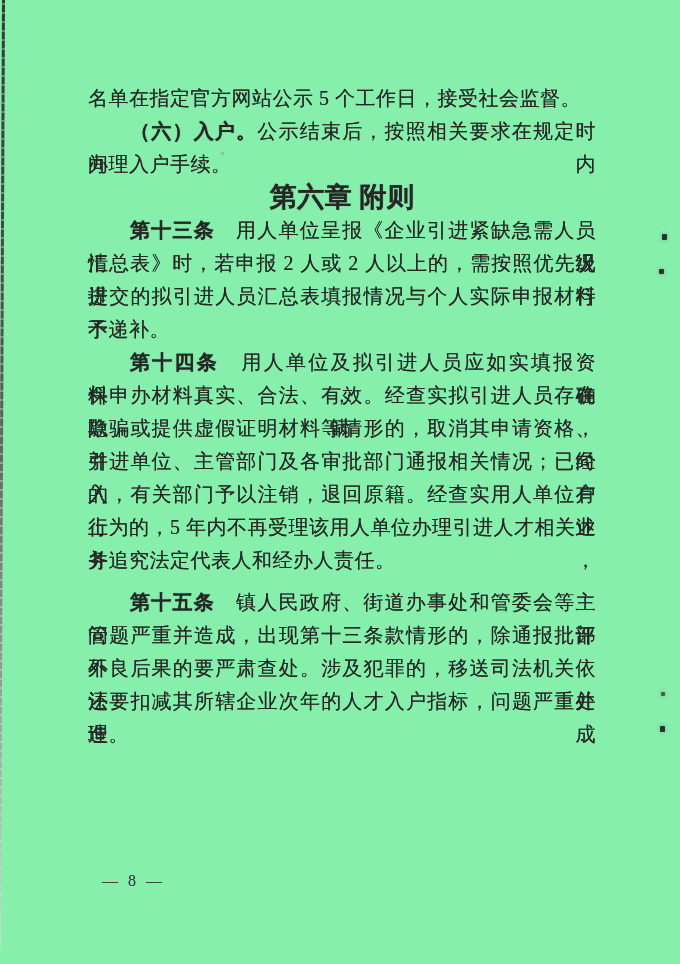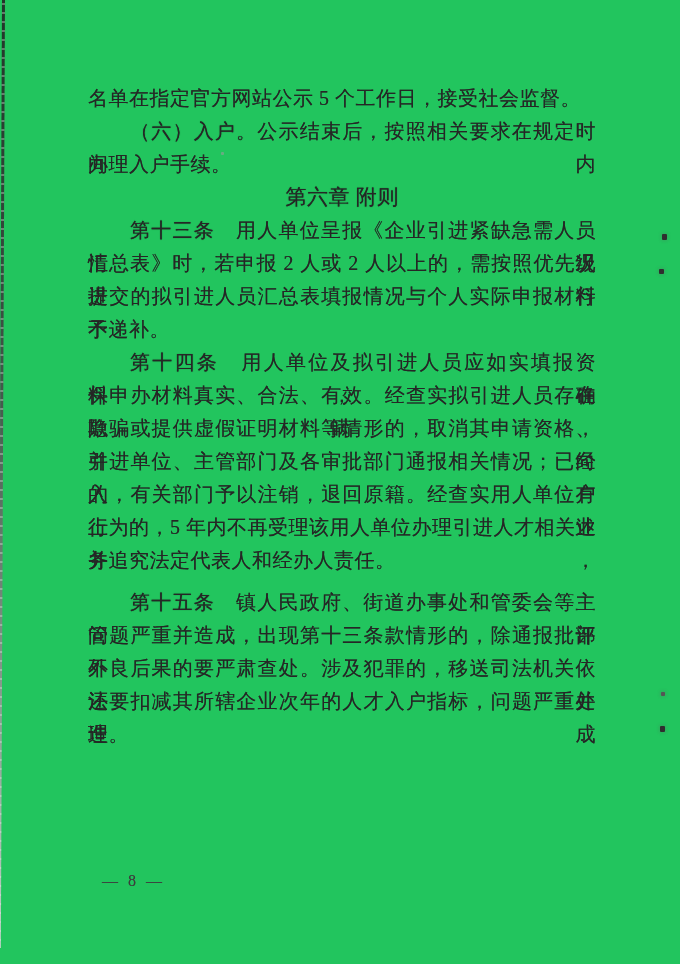--- a/index.html
+++ b/index.html
@@ -5,21 +5,21 @@
   html, body {
     margin: 0;
     padding: 0;
     background: #e8e8e8;
   }
   .scan-page {
     position: relative;
     width: 680px;
     height: 964px;
     margin: 0 auto;
-    background: #22c55e;
+    background: #86efac;
     overflow: hidden;
     font-family: "Liberation Serif", "DejaVu Serif", serif;
     color: #262626;
   }
   
   .edge-artifact {
     position: absolute;
     left: 2px;
     top: -4px;
     width: 3px;
@@ -60,25 +60,25 @@
   .line.indent {
     text-indent: 42px;
   }
   .line.gap-before {
     margin-top: 9px;
   }
   .line.heading {
     text-align: center;
     text-align-last: center;
     font-weight: 700;
-    font-size: 21px;
+    font-size: 27px;
     text-indent: 0;
   }
   .line .b {
-    font-weight: 400;
+    font-weight: 700;
     text-shadow: 0 0 0.8px rgba(20,20,20,0.8);
   }
   .page-footer {
     position: absolute;
     left: 102px;
     top: 872px;
     font-size: 16px;
     letter-spacing: 3px;
     color: #3d3d3d;
     text-shadow: 0 0 0.5px rgba(60,60,60,0.6);

